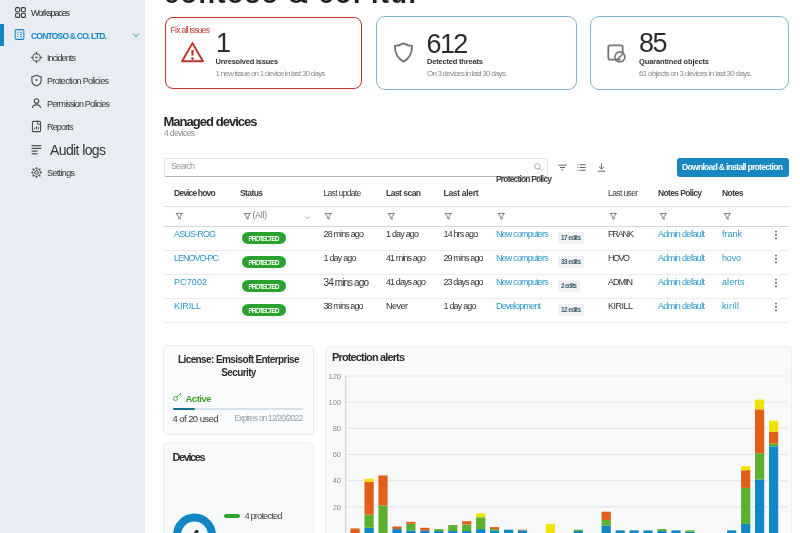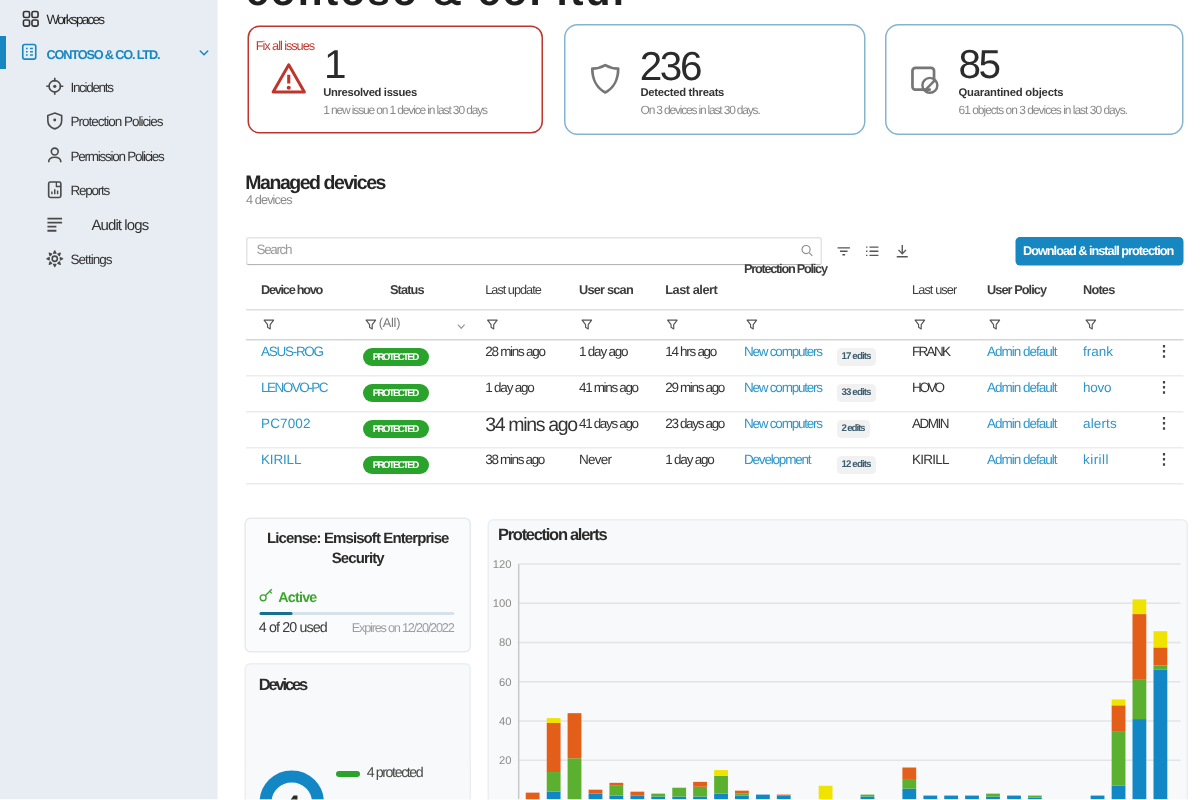--- a/index.html
+++ b/index.html
@@ -48,42 +48,42 @@
     <line x1="12" y1="17.5" x2="12" y2="11.5" stroke="#4a4a4a" stroke-width="1.8"></line>
     <line x1="15.5" y1="17.5" x2="15.5" y2="13" stroke="#4a4a4a" stroke-width="1.8"></line>
   </svg>
 <div style="position:absolute;left:47px;top:122.6px;font-size:9px;line-height:9px;color:#333;letter-spacing:-0.83px;white-space:nowrap">Reports</div>
 <svg style="position:absolute;left:30px;top:143px" width="13" height="13" viewBox="0 0 24 24" fill="none">
     <line x1="3" y1="5" x2="21" y2="5" stroke="#4a4a4a" stroke-width="2.2"></line>
     <line x1="3" y1="10" x2="21" y2="10" stroke="#4a4a4a" stroke-width="2.2"></line>
     <line x1="3" y1="15" x2="14" y2="15" stroke="#4a4a4a" stroke-width="2.2"></line>
     <line x1="3" y1="20" x2="14" y2="20" stroke="#4a4a4a" stroke-width="2.2"></line>
   </svg>
-<div style="position:absolute;left:61px;top:145.6px;font-size:10px;line-height:9px;color:#333;letter-spacing:-0.61px;white-space:nowrap">Audit logs</div>
+<div style="position:absolute;left:50px;top:145.6px;font-size:14px;line-height:9px;color:#333;letter-spacing:-0.61px;white-space:nowrap">Audit logs</div>
 <svg style="position:absolute;left:30px;top:166px" width="13" height="13" viewBox="0 0 24 24" fill="none">
     <circle cx="12" cy="12" r="3.2" stroke="#4a4a4a" stroke-width="2"></circle>
     <path d="M12 2.2 L13.6 5.2 H10.4 Z M12 21.8 L10.4 18.8 H13.6 Z M2.2 12 L5.2 10.4 V13.6 Z M21.8 12 L18.8 13.6 V10.4 Z M5.1 5.1 L8.3 6.2 L6.2 8.3 Z M18.9 18.9 L15.7 17.8 L17.8 15.7 Z M5.1 18.9 L6.2 15.7 L8.3 17.8 Z M18.9 5.1 L17.8 8.3 L15.7 6.2 Z" fill="#4a4a4a" stroke="#4a4a4a" stroke-width="1.4" stroke-linejoin="round"></path>
   </svg>
 <div style="position:absolute;left:47px;top:168.6px;font-size:9px;line-height:9px;color:#333;letter-spacing:-0.64px;white-space:nowrap">Settings</div>
 <div style="position:absolute;left:164px;top:-18.6px;font-size:27px;line-height:27px;color:#1f1f1f;letter-spacing:1.50px;white-space:nowrap;font-weight:bold">contoso &amp; co. ltd.</div>
 <div style="position:absolute;left:165px;top:17px;width:197px;height:72px;border:1px solid #bf352c;border-radius:8px"></div>
 <div style="position:absolute;left:170.5px;top:26.3px;font-size:8.5px;line-height:8.5px;color:#c13a31;letter-spacing:-0.70px;white-space:nowrap">Fix all issues</div>
 <svg style="position:absolute;left:179px;top:40px" width="27" height="25" viewBox="0 0 24 24" fill="none">
     <path d="M12 3 L22 20.5 H2 Z" stroke="#c0342c" stroke-width="1.9" stroke-linejoin="round"></path>
     <line x1="12" y1="9.5" x2="12" y2="15" stroke="#c0342c" stroke-width="2"></line>
     <circle cx="12" cy="17.8" r="1.3" fill="#c0342c"></circle>
   </svg>
 <div style="position:absolute;left:216px;top:30.1px;font-size:27px;line-height:27px;color:#2b2b2b;letter-spacing:0.00px;white-space:nowrap">1</div>
 <div style="position:absolute;left:215.5px;top:57.7px;font-size:7.5px;line-height:7.5px;color:#333;letter-spacing:-0.23px;white-space:nowrap;font-weight:bold">Unresolved issues</div>
 <div style="position:absolute;left:215.5px;top:70.2px;font-size:8px;line-height:8px;color:#8a8a8a;letter-spacing:-0.76px;white-space:nowrap">1 new issue on 1 device in last 30 days</div>
 <div style="position:absolute;left:376px;top:16px;width:201px;height:74px;border:1px solid #85b4cf;border-radius:9px"></div>
 <svg style="position:absolute;left:392px;top:41px" width="23" height="23" viewBox="0 0 24 24" fill="none">
     <path d="M12 2.5 C15 4.2 18 5 21 5 C21 12 18 18.5 12 21.5 C6 18.5 3 12 3 5 C6 5 9 4.2 12 2.5 Z" stroke="#767676" stroke-width="1.9" stroke-linejoin="round"></path>
   </svg>
-<div style="position:absolute;left:426.5px;top:30.6px;font-size:27px;line-height:27px;color:#2b2b2b;letter-spacing:0.00px;white-space:nowrap;letter-spacing:-1.6px">236</div>
+<div style="position:absolute;left:426.5px;top:30.6px;font-size:27px;line-height:27px;color:#2b2b2b;letter-spacing:0.00px;white-space:nowrap;letter-spacing:-1.6px">612</div>
 <div style="position:absolute;left:427px;top:58.2px;font-size:7.5px;line-height:7.5px;color:#333;letter-spacing:-0.19px;white-space:nowrap;font-weight:bold">Detected threats</div>
 <div style="position:absolute;left:427px;top:69.7px;font-size:8px;line-height:8px;color:#8a8a8a;letter-spacing:-0.79px;white-space:nowrap">On 3 devices in last 30 days.</div>
 <div style="position:absolute;left:590px;top:16px;width:199px;height:74px;border:1px solid #85b4cf;border-radius:9px"></div>
 <svg style="position:absolute;left:604px;top:41px" width="23" height="23" viewBox="0 0 24 24" fill="none">
     <path d="M16.5 19.5 H6.5 C5.4 19.5 4.5 18.6 4.5 17.5 V6.5 C4.5 5.4 5.4 4.5 6.5 4.5 H17.5 C18.6 4.5 19.5 5.4 19.5 6.5 V13" stroke="#767676" stroke-width="1.9" stroke-linecap="round"></path>
     <circle cx="16.6" cy="16.6" r="5.2" stroke="#767676" stroke-width="1.7"></circle>
     <line x1="13" y1="20.2" x2="20.2" y2="13" stroke="#767676" stroke-width="1.7"></line>
   </svg>
 <div style="position:absolute;left:639px;top:30.1px;font-size:27px;line-height:27px;color:#2b2b2b;letter-spacing:0.00px;white-space:nowrap;letter-spacing:-1.6px">85</div>
 <div style="position:absolute;left:639px;top:58.2px;font-size:7.5px;line-height:7.5px;color:#333;letter-spacing:-0.14px;white-space:nowrap;font-weight:bold">Quarantined objects</div>
@@ -110,27 +110,27 @@
     <line x1="8" y1="18" x2="21" y2="18" stroke="#555" stroke-width="2"></line>
   </svg>
 <svg style="position:absolute;left:595.5px;top:162px" width="11" height="11" viewBox="0 0 24 24" fill="none">
     <line x1="12" y1="3" x2="12" y2="15" stroke="#555" stroke-width="2"></line>
     <path d="M6.5 10 L12 15.5 L17.5 10" stroke="#555" stroke-width="2" fill="none"></path>
     <line x1="4" y1="20" x2="20" y2="20" stroke="#555" stroke-width="2"></line>
   </svg>
 <div style="position:absolute;left:676.5px;top:158px;width:112.5px;height:18.5px;background:#1787c1;border-radius:3px"></div>
 <div style="position:absolute;left:682px;top:162.8px;font-size:8.5px;line-height:8.5px;color:#fff;letter-spacing:-0.68px;white-space:nowrap;font-weight:bold">Download &amp; install protection</div>
 <div style="position:absolute;left:174px;top:188.6px;font-size:8.5px;line-height:8.5px;color:#3c3c3c;letter-spacing:-0.85px;white-space:nowrap;font-weight:bold">Device hovo</div>
-<div style="position:absolute;left:260px;top:188.6px;font-size:8.5px;line-height:8.5px;color:#3c3c3c;letter-spacing:-0.60px;white-space:nowrap;font-weight:bold">Status</div>
+<div style="position:absolute;left:240px;top:188.6px;font-size:8.5px;line-height:8.5px;color:#3c3c3c;letter-spacing:-0.60px;white-space:nowrap;font-weight:bold">Status</div>
 <div style="position:absolute;left:323.5px;top:188.6px;font-size:8.5px;line-height:8.5px;color:#3c3c3c;letter-spacing:-0.67px;white-space:nowrap;font-weight:normal">Last update</div>
-<div style="position:absolute;left:386px;top:188.6px;font-size:8.5px;line-height:8.5px;color:#3c3c3c;letter-spacing:-0.52px;white-space:nowrap;font-weight:bold">User scan</div>
+<div style="position:absolute;left:386px;top:188.6px;font-size:8.5px;line-height:8.5px;color:#3c3c3c;letter-spacing:-0.52px;white-space:nowrap;font-weight:bold">Last scan</div>
 <div style="position:absolute;left:443.5px;top:188.6px;font-size:8.5px;line-height:8.5px;color:#3c3c3c;letter-spacing:-0.31px;white-space:nowrap;font-weight:bold">Last alert</div>
 <div style="position:absolute;left:496px;top:175px;font-size:8.5px;line-height:8.5px;color:#3c3c3c;letter-spacing:-0.84px;white-space:nowrap;font-weight:bold">Protection Policy</div>
 <div style="position:absolute;left:608px;top:188.6px;font-size:8.5px;line-height:8.5px;color:#3c3c3c;letter-spacing:-0.60px;white-space:nowrap;font-weight:normal">Last user</div>
-<div style="position:absolute;left:658px;top:188.6px;font-size:8.5px;line-height:8.5px;color:#3c3c3c;letter-spacing:-0.63px;white-space:nowrap;font-weight:bold">User Policy</div>
+<div style="position:absolute;left:658px;top:188.6px;font-size:8.5px;line-height:8.5px;color:#3c3c3c;letter-spacing:-0.63px;white-space:nowrap;font-weight:bold">Notes Policy</div>
 <div style="position:absolute;left:722px;top:188.6px;font-size:8.5px;line-height:8.5px;color:#3c3c3c;letter-spacing:-0.53px;white-space:nowrap;font-weight:bold">Notes</div>
 <div style="position:absolute;left:164px;top:205.5px;width:625px;height:1px;background:#e0e0e0"></div>
 <svg style="position:absolute;left:174.5px;top:212px" width="8.5" height="8.5" viewBox="0 0 24 24" fill="none">
     <path d="M3 4 H21 L14.5 12.5 V20.5 L9.5 17.5 V12.5 Z" stroke="#555" stroke-width="2.2" stroke-linejoin="round"></path>
   </svg>
 <svg style="position:absolute;left:242.5px;top:212px" width="8.5" height="8.5" viewBox="0 0 24 24" fill="none">
     <path d="M3 4 H21 L14.5 12.5 V20.5 L9.5 17.5 V12.5 Z" stroke="#555" stroke-width="2.2" stroke-linejoin="round"></path>
   </svg>
 <svg style="position:absolute;left:324.0px;top:212px" width="8.5" height="8.5" viewBox="0 0 24 24" fill="none">
     <path d="M3 4 H21 L14.5 12.5 V20.5 L9.5 17.5 V12.5 Z" stroke="#555" stroke-width="2.2" stroke-linejoin="round"></path>
@@ -182,21 +182,21 @@
 <div style="position:absolute;left:558px;top:255.5px;width:26px;height:12px;background:#f1f1f1;border-radius:3px"></div>
 <div style="position:absolute;left:561px;top:258.5px;font-size:6.5px;line-height:6.5px;color:#3f5d70;letter-spacing:-0.60px;white-space:nowrap;font-weight:bold">33 edits</div>
 <div style="position:absolute;left:608px;top:254.4px;font-size:9px;line-height:9px;color:#333;letter-spacing:-1.49px;white-space:nowrap">HOVO</div>
 <div style="position:absolute;left:658px;top:254.4px;font-size:9px;line-height:9px;color:#2e96c8;letter-spacing:-0.67px;white-space:nowrap">Admin default</div>
 <div style="position:absolute;left:722px;top:254.4px;font-size:9px;line-height:9px;color:#2e96c8;letter-spacing:-0.18px;white-space:nowrap">hovo</div>
 <div style="position:absolute;left:771px;top:253.5px;font-size:10px;line-height:10px;color:#444;letter-spacing:0.00px;white-space:nowrap;font-weight:bold">⋮</div>
 <div style="position:absolute;left:164px;top:274px;width:625px;height:1px;background:#ececec"></div>
 <div style="position:absolute;left:174px;top:278.4px;font-size:9px;line-height:9px;color:#2e96c8;letter-spacing:0.10px;white-space:nowrap">PC7002</div>
 <div style="position:absolute;left:242px;top:279.8px;width:44px;height:12.5px;background:#2aa32c;border-radius:7px"></div>
 <div style="position:absolute;left:248.5px;top:283.6px;font-size:6.5px;line-height:6.5px;color:#fff;letter-spacing:-1.14px;white-space:nowrap;font-weight:bold">PROTECTED</div>
-<div style="position:absolute;left:323.5px;top:278.4px;font-size:13px;line-height:9px;color:#333;letter-spacing:-0.90px;white-space:nowrap">34 mins ago</div>
+<div style="position:absolute;left:323.5px;top:278.4px;font-size:10px;line-height:9px;color:#333;letter-spacing:-0.90px;white-space:nowrap">34 mins ago</div>
 <div style="position:absolute;left:386px;top:278.4px;font-size:9px;line-height:9px;color:#333;letter-spacing:-0.90px;white-space:nowrap">41 days ago</div>
 <div style="position:absolute;left:443.5px;top:278.4px;font-size:9px;line-height:9px;color:#333;letter-spacing:-0.90px;white-space:nowrap">23 days ago</div>
 <div style="position:absolute;left:496px;top:278.4px;font-size:9px;line-height:9px;color:#2e96c8;letter-spacing:-0.82px;white-space:nowrap">New computers</div>
 <div style="position:absolute;left:558px;top:279.5px;width:22px;height:12px;background:#f1f1f1;border-radius:3px"></div>
 <div style="position:absolute;left:561px;top:282.5px;font-size:6.5px;line-height:6.5px;color:#3f5d70;letter-spacing:-0.77px;white-space:nowrap;font-weight:bold">2 edits</div>
 <div style="position:absolute;left:608px;top:278.4px;font-size:9px;line-height:9px;color:#333;letter-spacing:-1.00px;white-space:nowrap">ADMIN</div>
 <div style="position:absolute;left:658px;top:278.4px;font-size:9px;line-height:9px;color:#2e96c8;letter-spacing:-0.67px;white-space:nowrap">Admin default</div>
 <div style="position:absolute;left:722px;top:278.4px;font-size:9px;line-height:9px;color:#2e96c8;letter-spacing:0.10px;white-space:nowrap">alerts</div>
 <div style="position:absolute;left:771px;top:277.5px;font-size:10px;line-height:10px;color:#444;letter-spacing:0.00px;white-space:nowrap;font-weight:bold">⋮</div>
 <div style="position:absolute;left:164px;top:298px;width:625px;height:1px;background:#ececec"></div>

